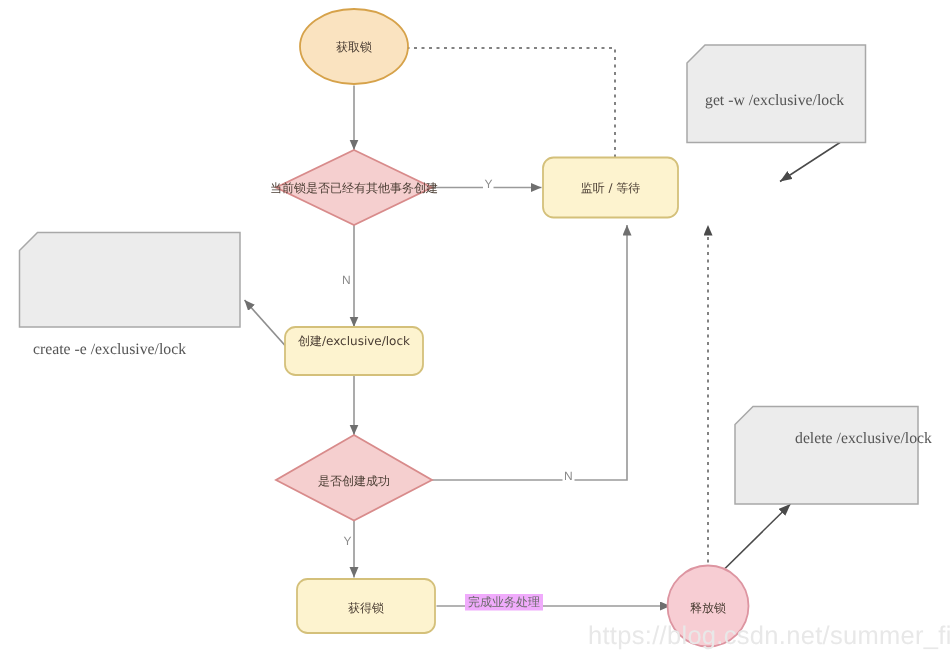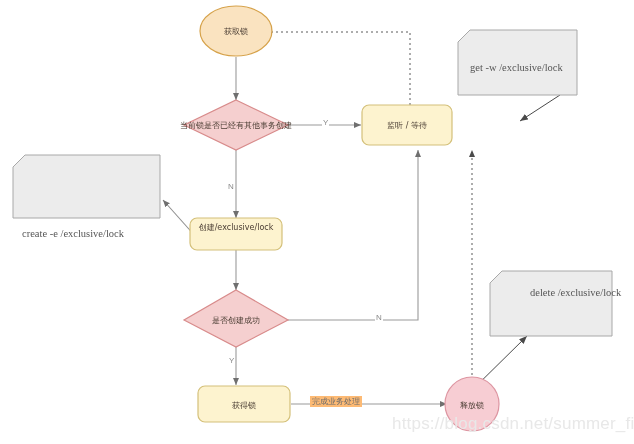--- a/index.html
+++ b/index.html
@@ -47,21 +47,21 @@
     color: #8a8a8a;
     background: #ffffff;
     padding: 0 1px;
     white-space: nowrap;
     font-family: "Liberation Sans", sans-serif;
   }
   .edge-label-cjk {
     position: absolute;
     font-size: 8px;
     color: #6b6b6b;
-    background: #fdba74;
+    background: #f0abfc;
     padding: 0 2px;
     white-space: nowrap;
     font-family: "DejaVu Sans", "Liberation Sans", sans-serif;
   }
   .watermark {
     position: absolute;
     left: 392px;
     top: 414px;
     font-size: 17px;
     color: #e8e8e8;

